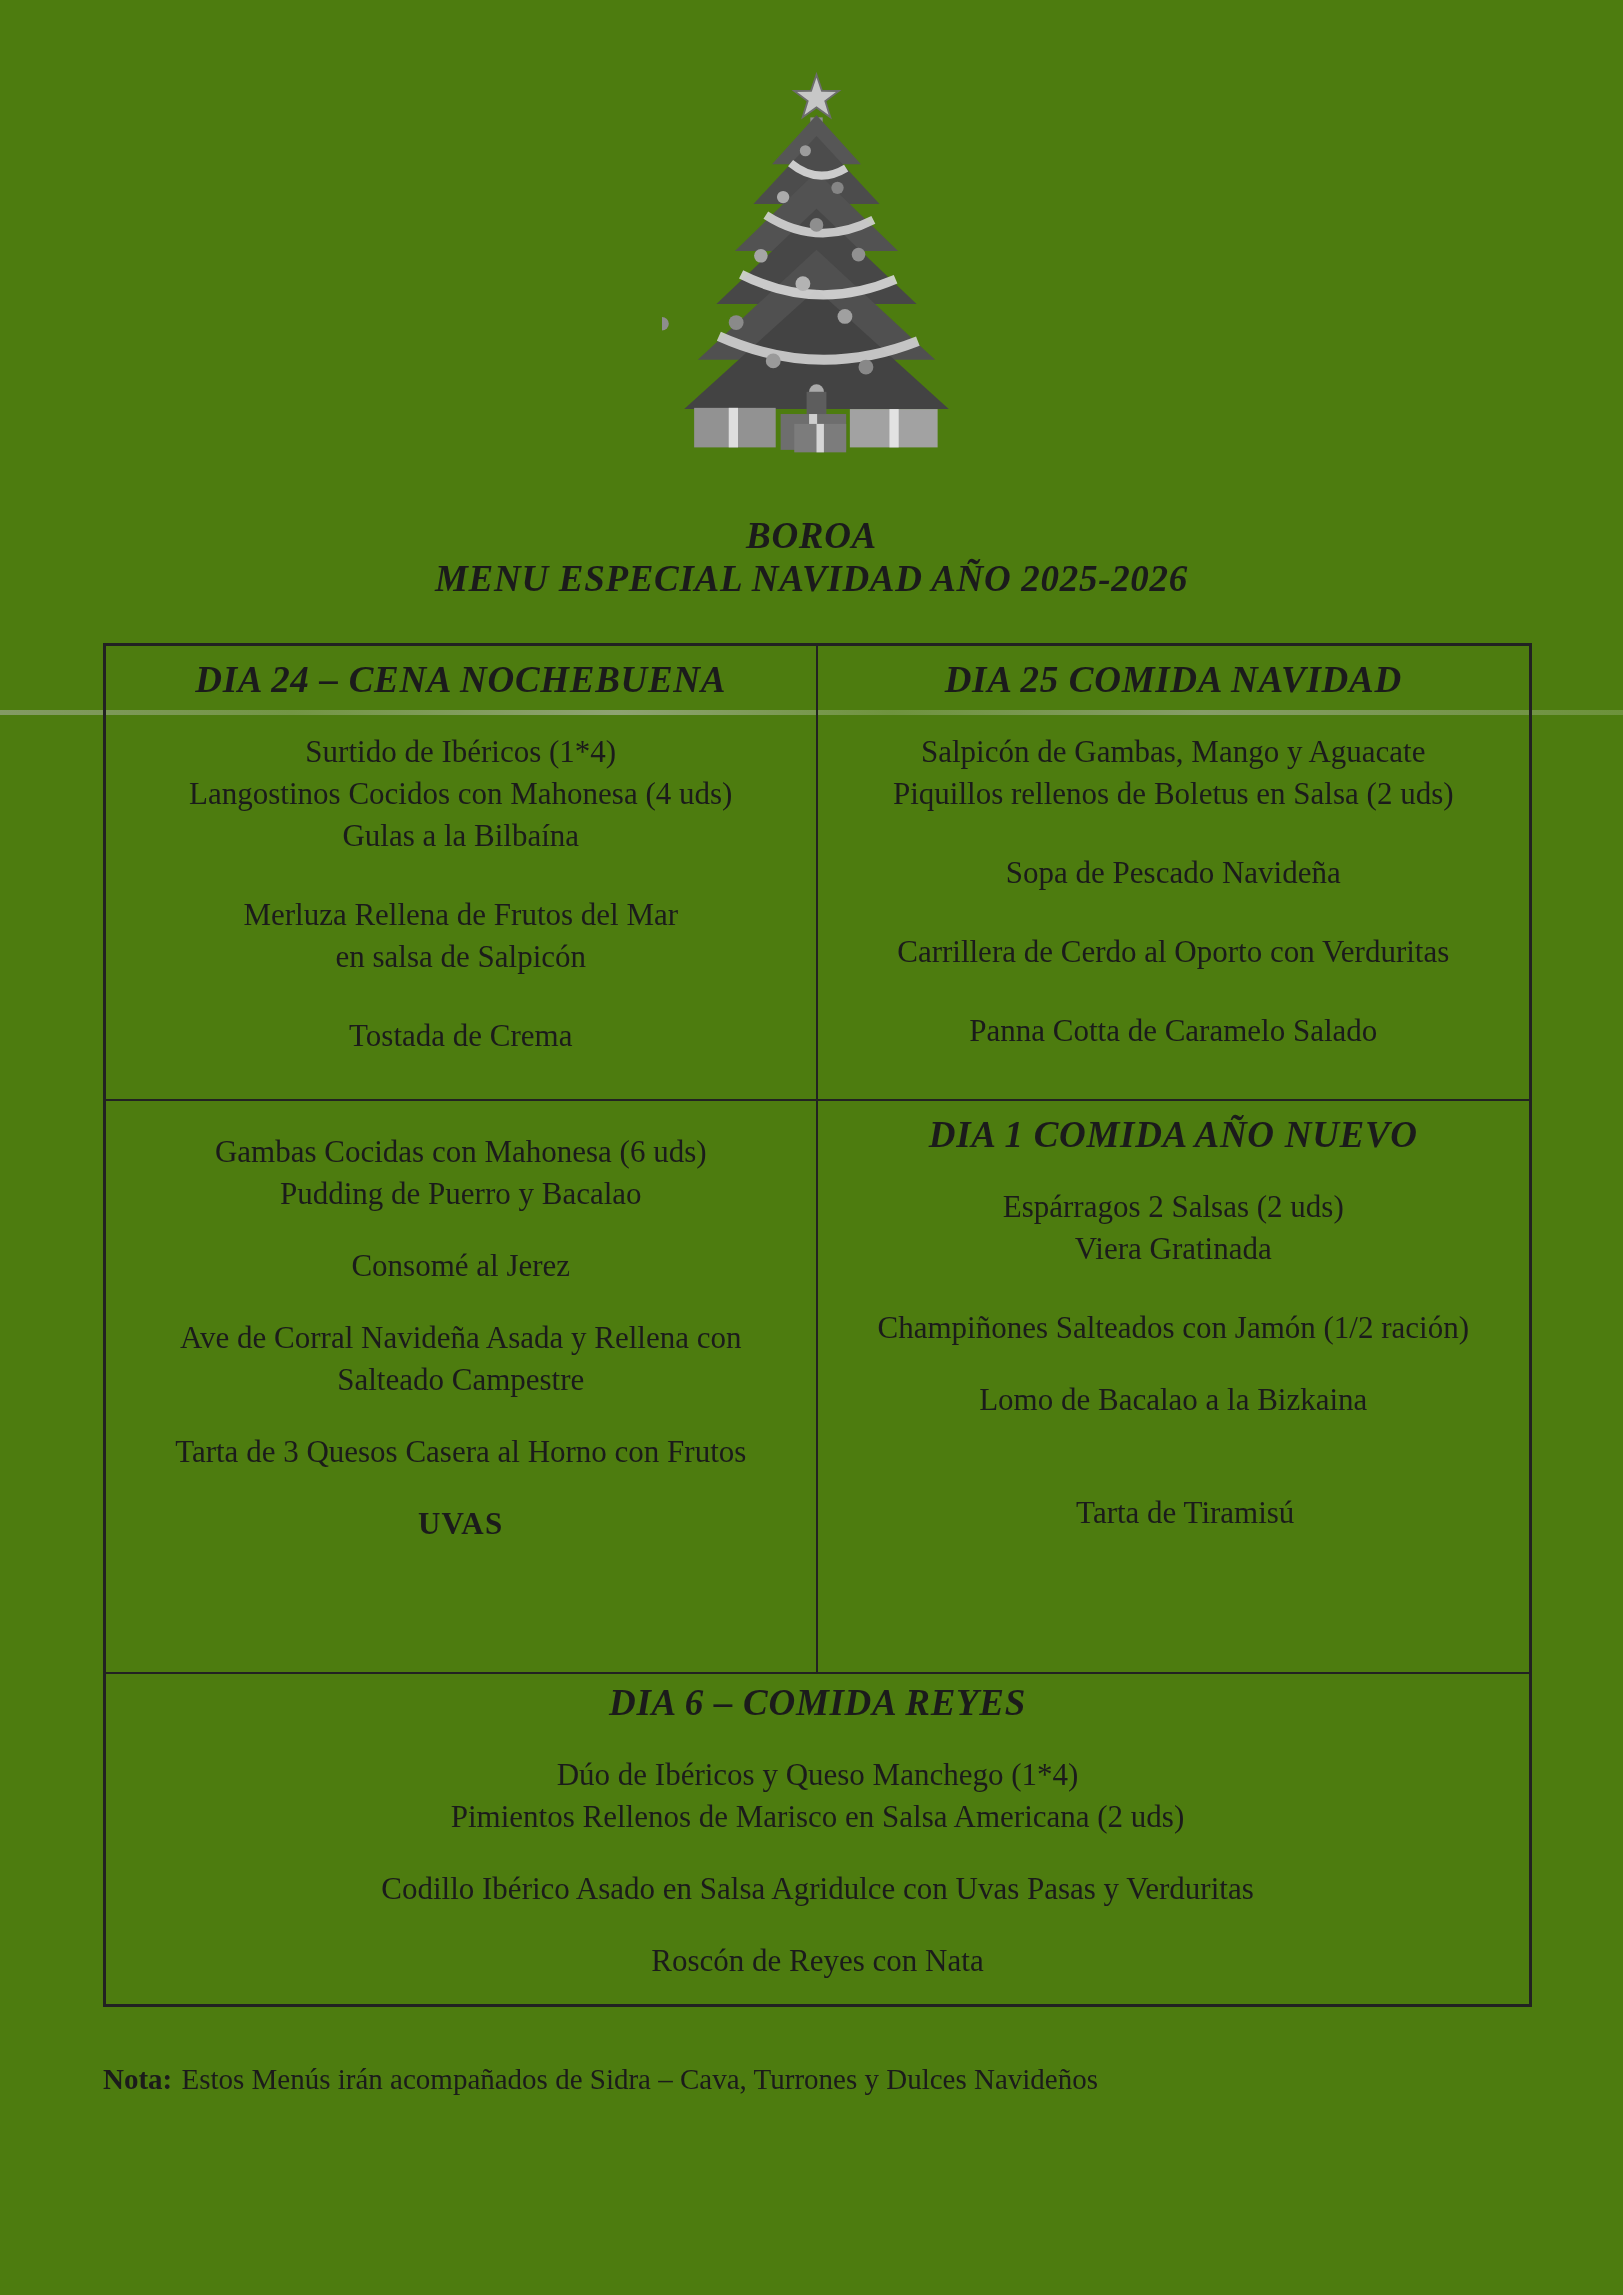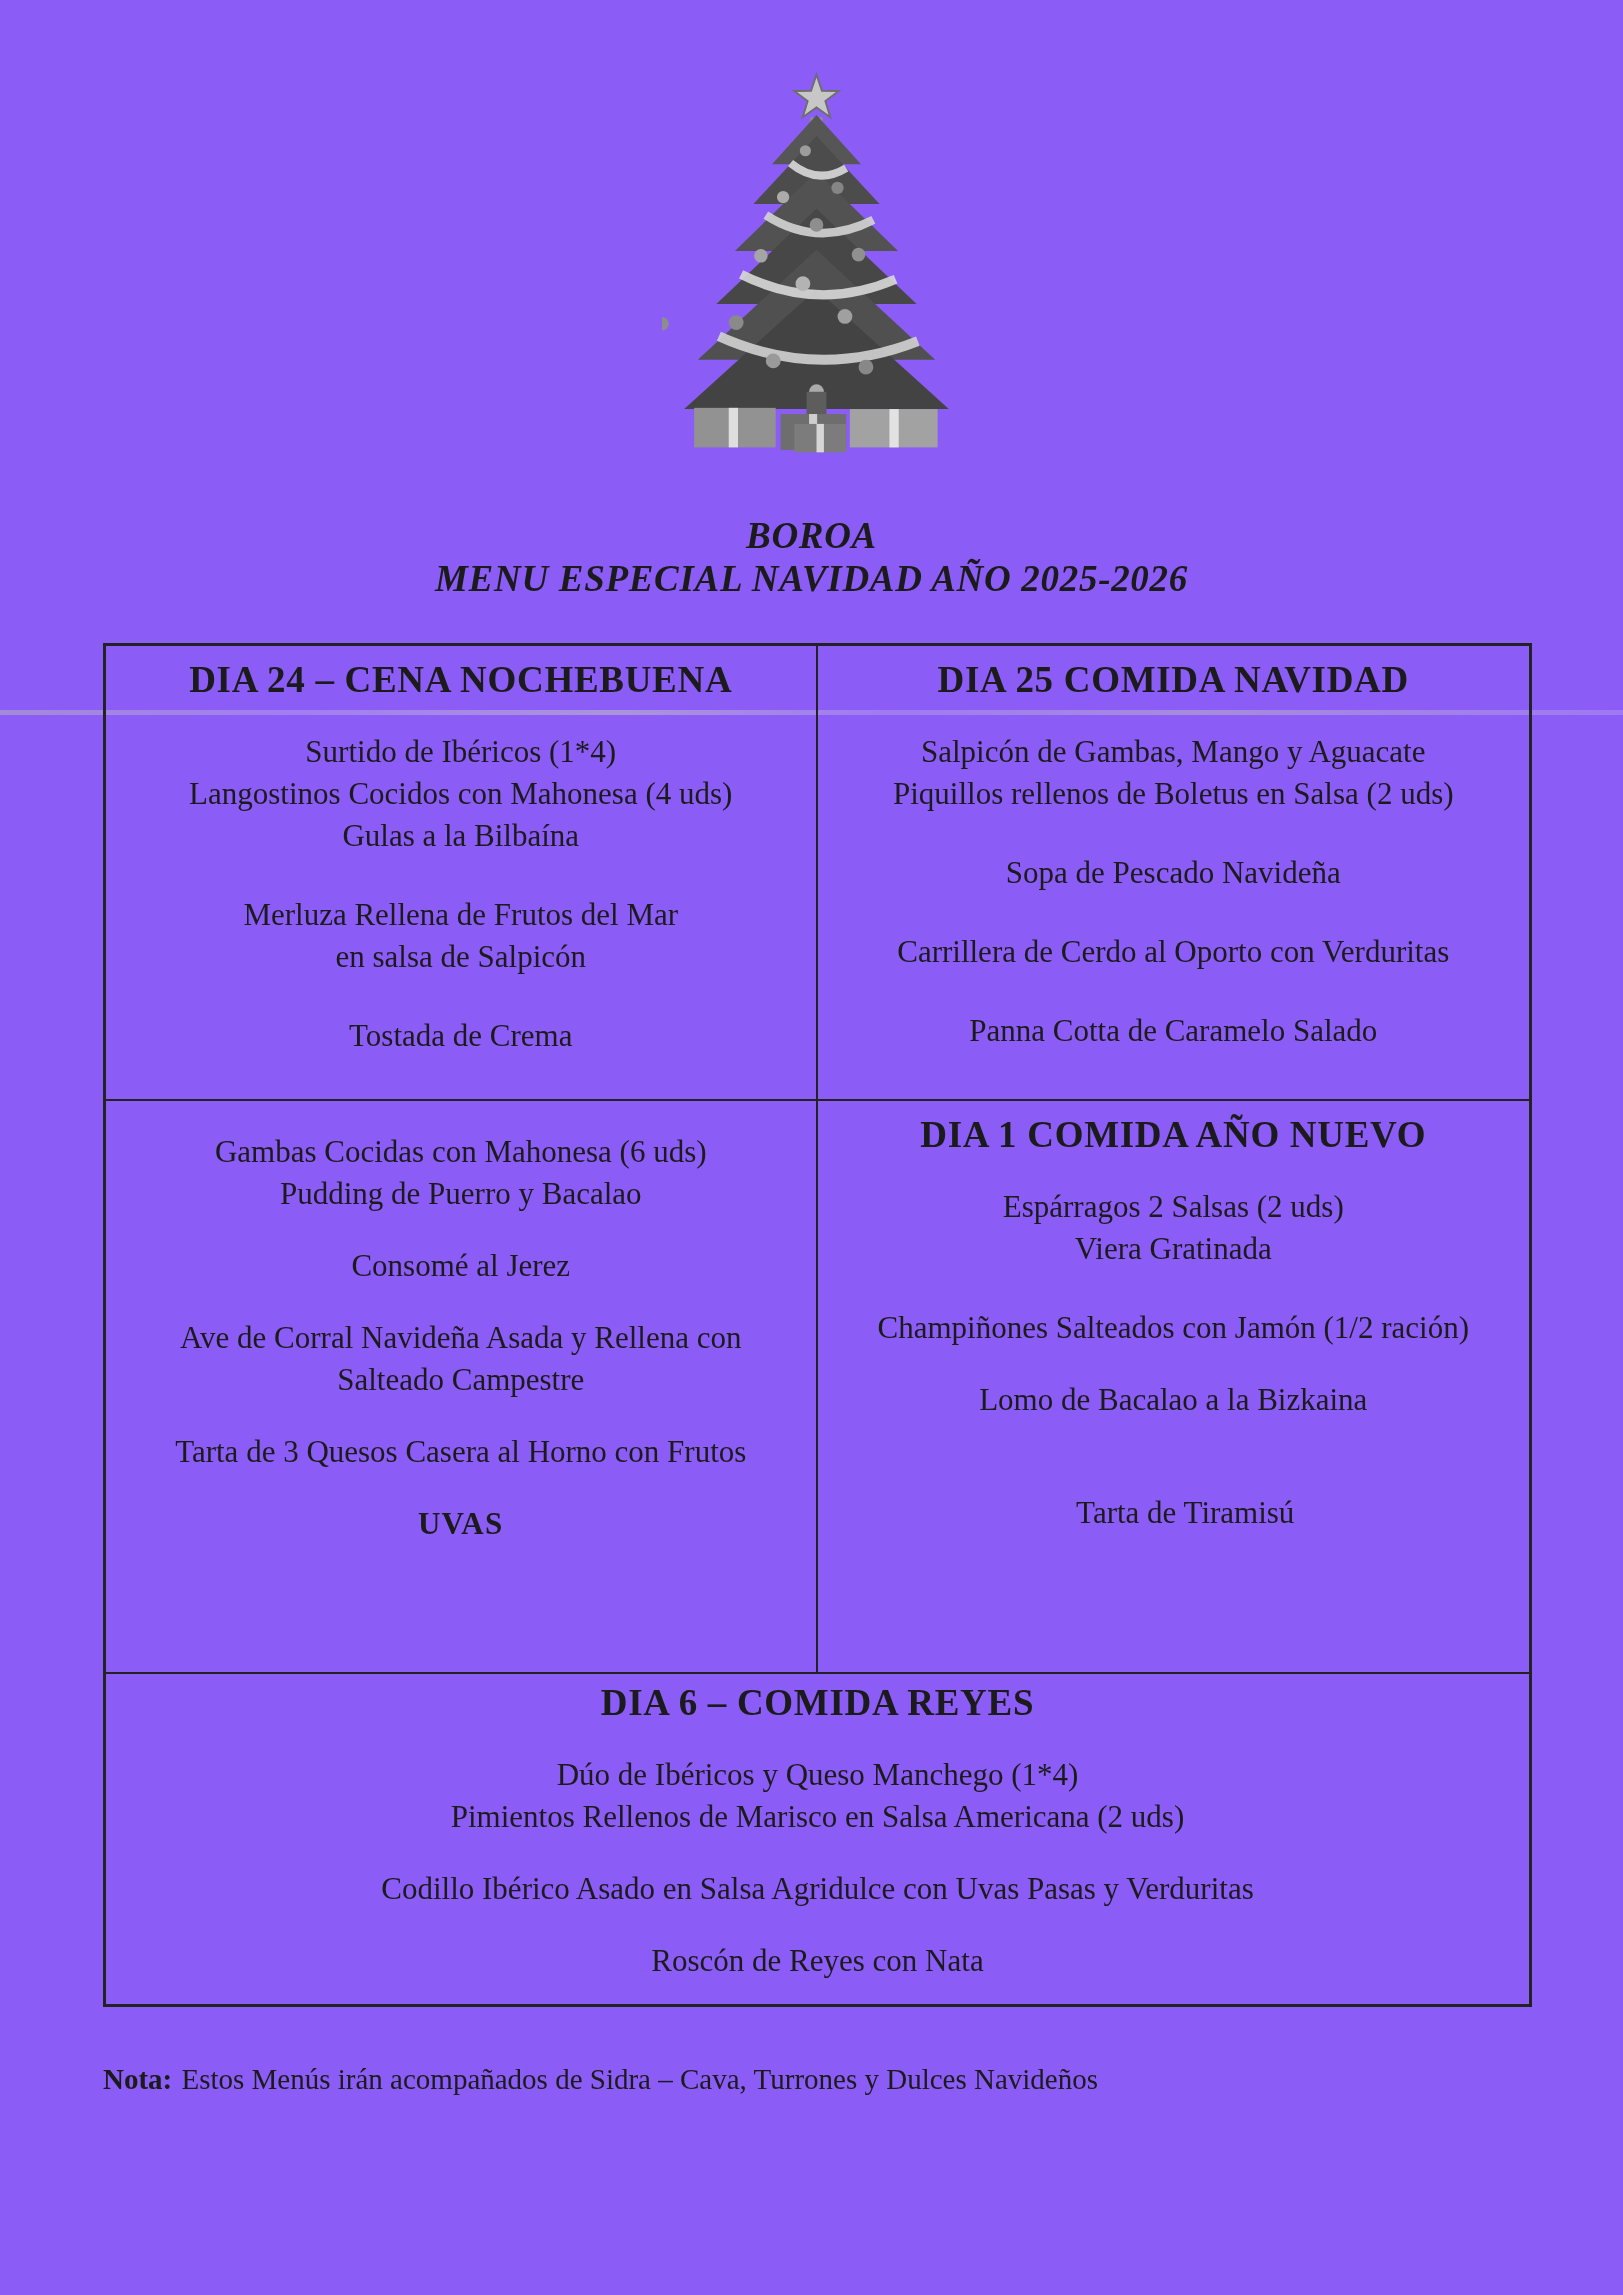--- a/index.html
+++ b/index.html
@@ -1,20 +1,20 @@
 <!DOCTYPE html>
 <html style="font-size:10.5px"><head>
 <meta charset="utf-8">
 <style>
   html, body { margin: 0; padding: 0; background: #e8e8e8; }
   .page {
     position: relative;
     width: 1623px;
     height: 2295px;
-    background: #8b5cf6;
+    background: #4d7c0f;
     font-family: "Liberation Serif", "DejaVu Serif", serif;
     color: #1b1b1b;
     overflow: hidden;
   }
 
   
   .fold-line {
     position: absolute;
     left: 0; top: 710px;
     width: 1623px; height: 5.2px;
@@ -62,20 +62,21 @@
     overflow: hidden;
   }
   .t-cell.left-col { border-right: 2.6px solid #222; }
   .t-cell.full { width: 100%; }
 
   .sec-title {
     margin-top: 13px;
     font-size: 37px;
     line-height: 42px;
     font-weight: bold;
+    font-style: italic;
     letter-spacing: 0.7px;
   }
   .row-3 .sec-title { margin-top: 7.9px; }
 
   .group { margin-top: 37px; }
   .group.gap-sm { margin-top: 30px; }
   .group.gap-xl { margin-top: 71px; padding-left: 24px; }
   .line {
     font-size: 31px;
     line-height: 42px;

